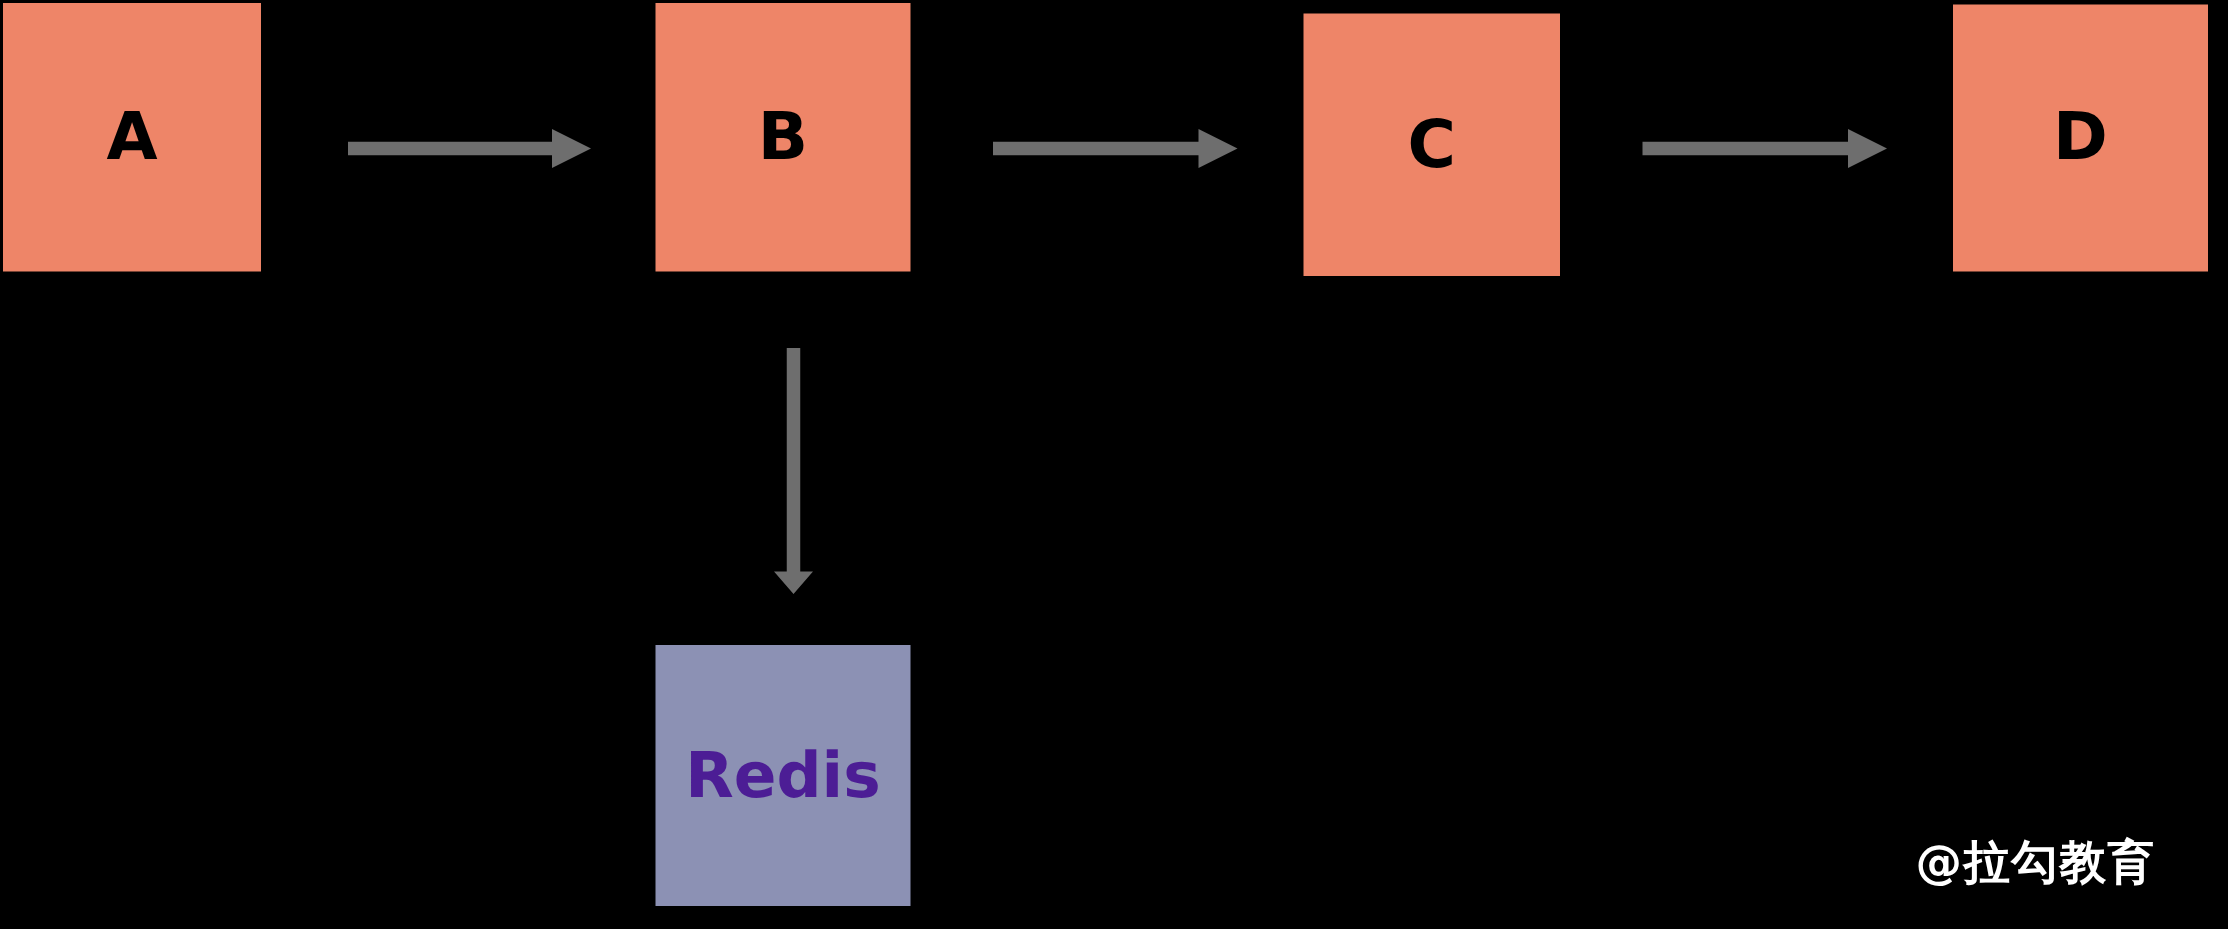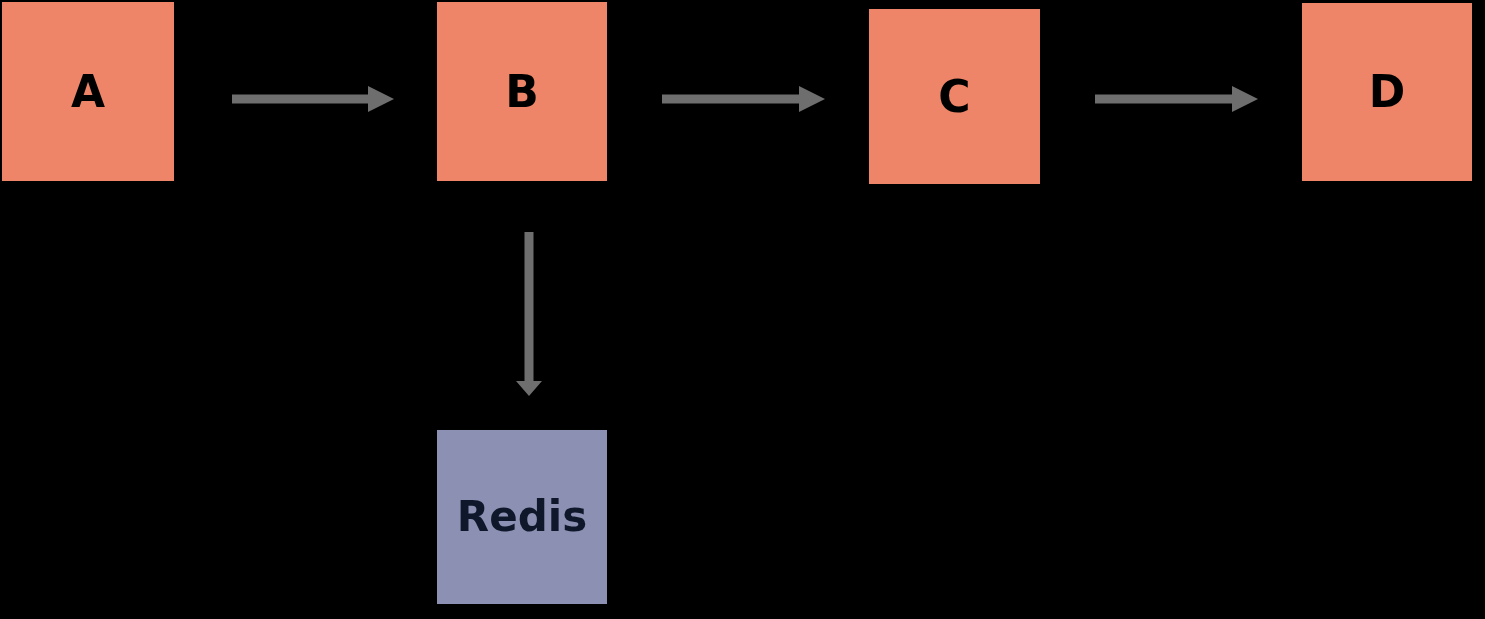--- a/index.html
+++ b/index.html
@@ -65,21 +65,21 @@
   </div>
 
   <div class="node node-process" style="left: 869px; top: 9px; width: 171px; height: 175px; background: rgb(238, 133, 104); color: rgb(0, 0, 0);">
     <span class="node-label">C</span>
   </div>
 
   <div class="node node-process" style="left: 1302px; top: 3px; width: 170px; height: 178px; background: rgb(238, 133, 104); color: rgb(0, 0, 0);">
     <span class="node-label">D</span>
   </div>
 
-  <div class="node node-service" style="left: 437px; top: 430px; width: 170px; height: 174px; background: rgb(140, 145, 180); color: #0f172a;">
+  <div class="node node-service" style="left: 437px; top: 430px; width: 170px; height: 174px; background: rgb(140, 145, 180); color: #4c1d95;">
     <span class="node-label">Redis</span>
   </div>
 
   <div class="arrow" style="left: 232px; top: 86px; width: 162px; height: 26px;">
       <svg width="162" height="26" viewBox="0 0 162 26">
         <path fill="#6e6e6e" d="M0,8.5 L136,8.5 L136,0 L162,13 L136,26 L136,17.5 L0,17.5 Z"></path>
       </svg>
     </div>
   <div class="arrow" style="left: 662px; top: 86px; width: 163px; height: 26px;">
       <svg width="163" height="26" viewBox="0 0 163 26">
@@ -90,14 +90,15 @@
       <svg width="163" height="26" viewBox="0 0 163 26">
         <path fill="#6e6e6e" d="M0,8.5 L137,8.5 L137,0 L163,13 L137,26 L137,17.5 L0,17.5 Z"></path>
       </svg>
     </div>
   <div class="arrow" style="left: 516px; top: 232px; width: 26px; height: 164px;">
       <svg width="26" height="164" viewBox="0 0 26 164">
         <path fill="#6e6e6e" d="M8.5,0 L17.5,0 L17.5,149 L26,149 L13,164 L0,149 L8.5,149 Z"></path>
       </svg>
     </div>
 
+  <div class="watermark" style="left: 1277px; top: 554px; color: rgb(255, 255, 255);">@拉勾教育</div>
 
 </div>
 
 </body></html>

